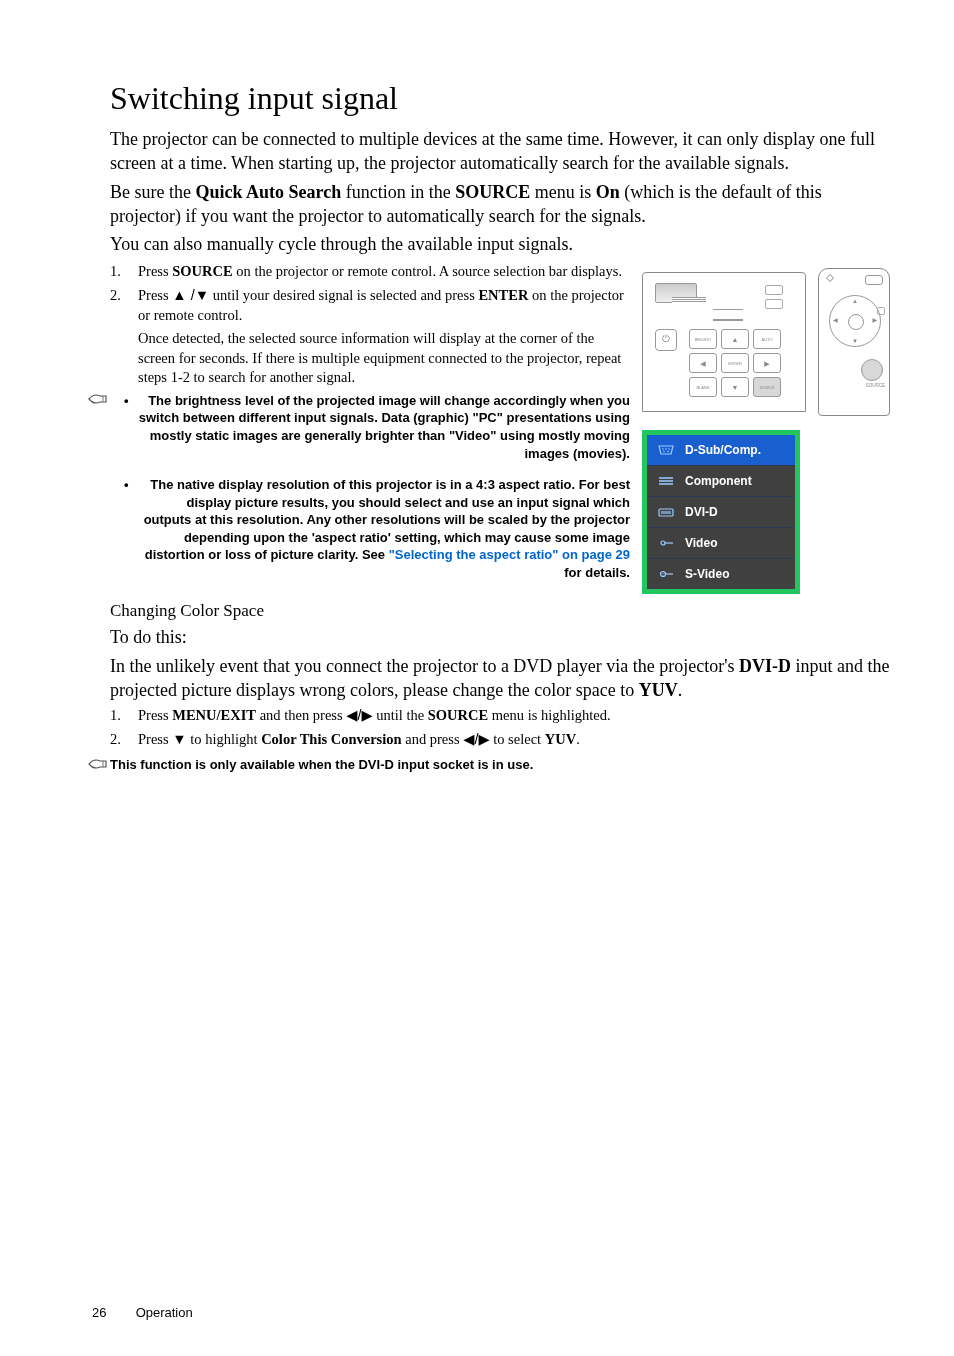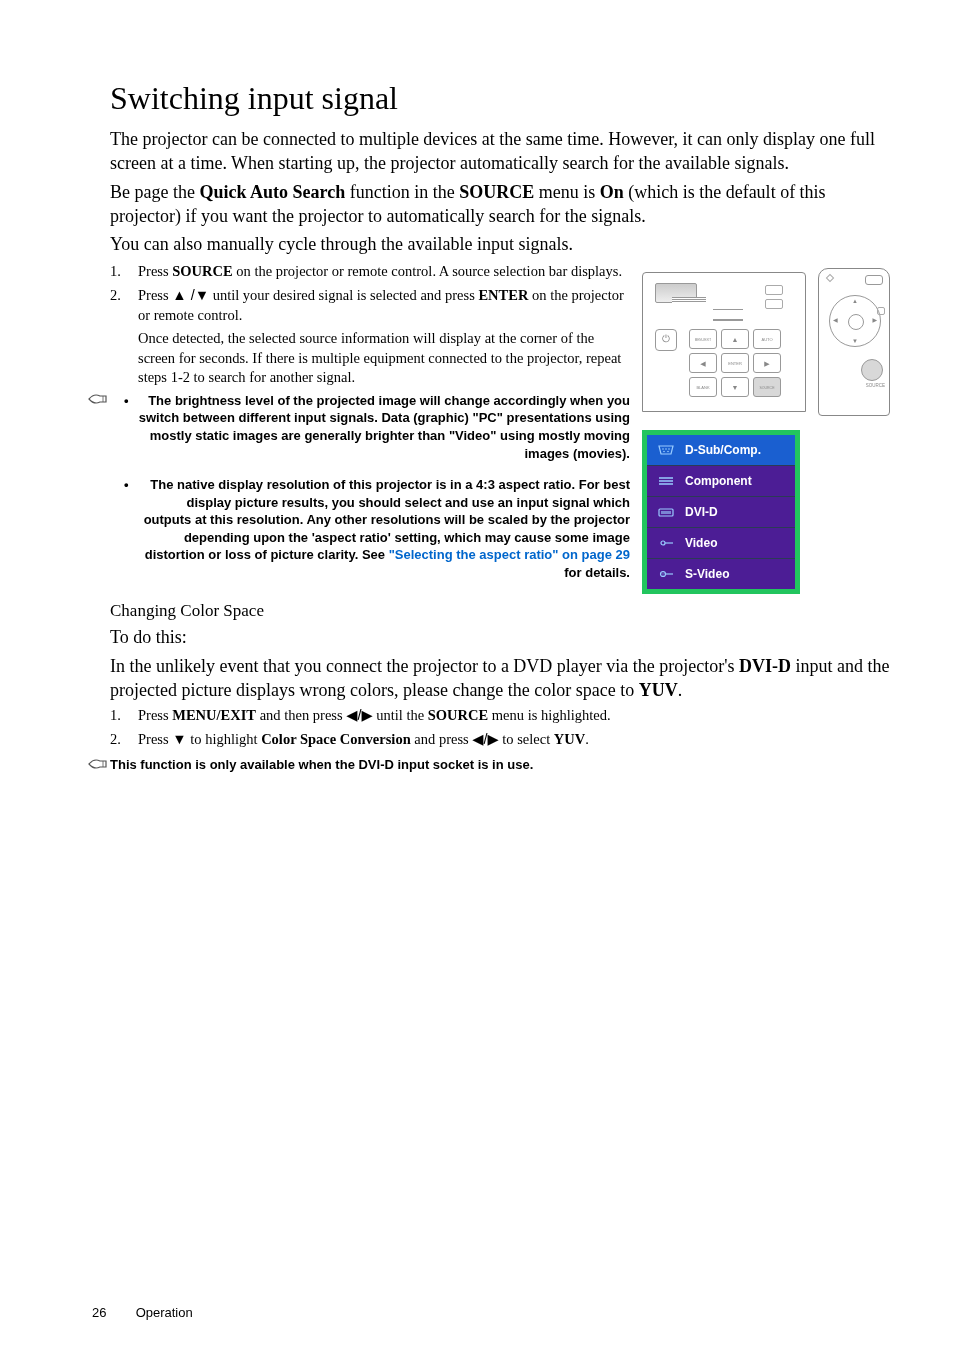--- a/index.html
+++ b/index.html
@@ -165,21 +165,21 @@
 
   .source-menu {
     width: 158px;
     border: 5px solid #22c55e;
     background: #fff;
     font-family: Arial, Helvetica, sans-serif;
   }
   .source-menu .row {
     display:flex; align-items:center; gap:10px;
     padding: 8px 10px;
-    color:#fff; background:#4c1d95;
+    color:#fff; background:#404040;
     font-size:12px; font-weight:bold;
     border-bottom:1px solid #2c3a56;
   }
   .source-menu .row.sel { background:#1a5fd0; }
   .source-menu .row:last-child{border-bottom:none;}
   .source-menu .ic { width:18px; height:14px; display:inline-block; }
   .source-menu .ic svg{width:100%;height:100%;}
 
   .sans-note {
     font-family: Arial, Helvetica, sans-serif;
@@ -192,21 +192,21 @@
 </style>
 </head>
 <body>
 
 <div class="page">
   <h1>Switching input signal</h1>
 
   <p class="body-text">The projector can be connected to multiple devices at the same time. However, it can only display one full screen at a time. When starting up, the projector automatically search for the available signals.</p>
 
   <p class="body-text">
-    <span>Be page the </span><span class="bold">Quick Auto Search</span><span> function in the </span><span class="bold">SOURCE</span><span> menu is </span><span class="bold">On</span><span> (which is the default of this projector) if you want the projector to automatically search for the signals.</span>
+    <span>Be sure the </span><span class="bold">Quick Auto Search</span><span> function in the </span><span class="bold">SOURCE</span><span> menu is </span><span class="bold">On</span><span> (which is the default of this projector) if you want the projector to automatically search for the signals.</span>
   </p>
 
   <p class="body-text">You can also manually cycle through the available input signals.</p>
 
   <div class="content-row">
     <div class="left-col">
       <ol class="numbered">
         <li>
           <span class="num">1.</span>
           <span>Press </span><span class="bold">SOURCE</span><span> on the projector or remote control. A source selection bar displays.</span>
@@ -325,21 +325,21 @@
     <span>In the unlikely event that you connect the projector to a DVD player via the projector's </span><span class="bold">DVI-D</span><span> input and the projected picture displays wrong colors, please change the color space to </span><span class="bold">YUV</span><span>.</span>
   </p>
 
   <ol class="numbered" style="margin-top:4px;">
     <li>
       <span class="num">1.</span>
       <span>Press </span><span class="bold">MENU/EXIT</span><span> and then press </span><span class="arrow">◀/▶</span><span> until the </span><span class="bold">SOURCE</span><span> menu is highlighted.</span>
     </li>
     <li>
       <span class="num">2.</span>
-      <span>Press </span><span class="arrow">▼</span><span> to highlight </span><span class="bold">Color Space Conversion</span><span> and press </span><span class="arrow">◀/▶</span><span> to select </span><span class="bold">YUV</span><span>.</span>
+      <span>Press </span><span class="arrow">▼</span><span> to highlight </span><span class="bold">Color This Conversion</span><span> and press </span><span class="arrow">◀/▶</span><span> to select </span><span class="bold">YUV</span><span>.</span>
     </li>
   </ol>
 
   <div class="sans-note">
     <span class="note-icon">
       <svg viewBox="0 0 22 14">
           <path d="M1 7 Q6 1 12 4 L18 4 L18 10 L12 10 Q6 13 1 7 Z" fill="none" stroke="#555" stroke-width="1.2"></path>
           <line x1="15" y1="4" x2="15" y2="10" stroke="#555" stroke-width="0.8"></line>
         </svg>
     </span>

